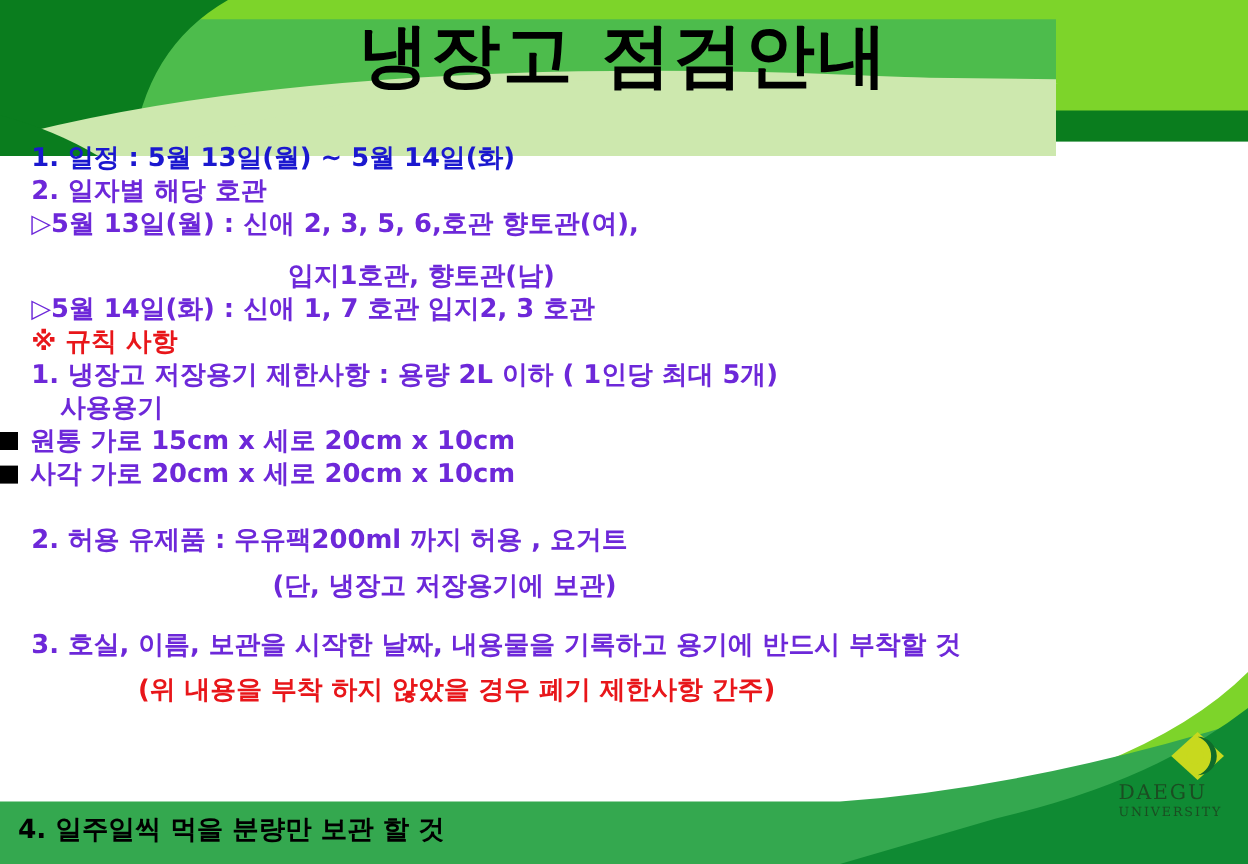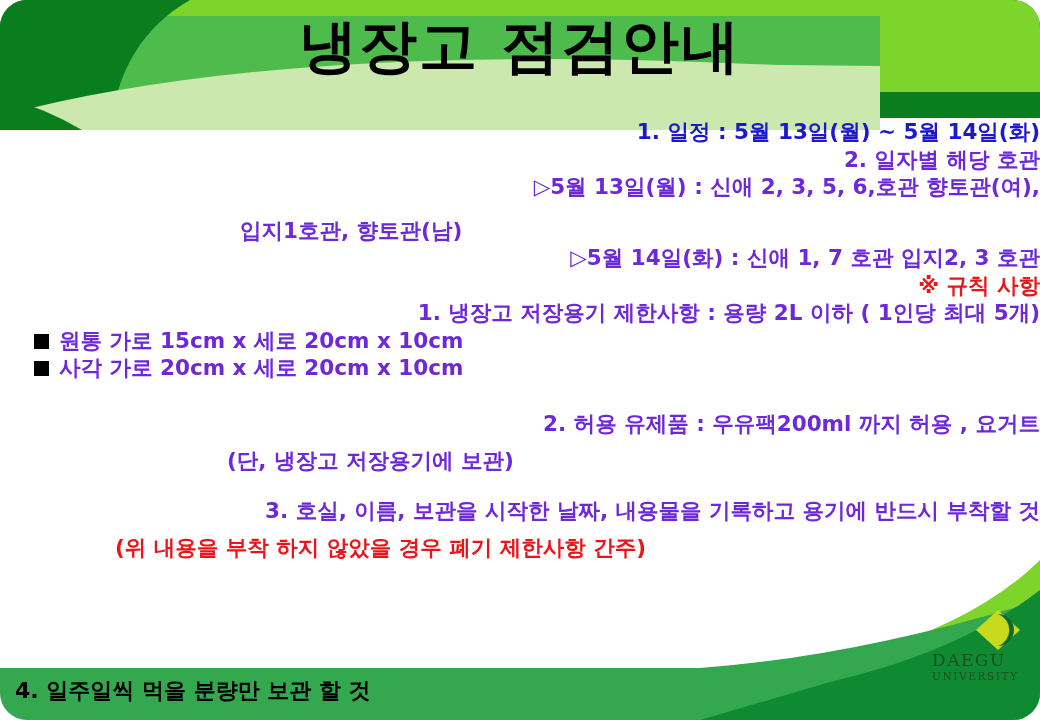--- a/index.html
+++ b/index.html
@@ -11,21 +11,20 @@
   body {
     font-family: "DejaVu Sans", "Liberation Sans", sans-serif;
   }
 
   .slide {
     position: relative;
     width: 1040px;
     height: 720px;
     overflow: hidden;
     background: #ffffff;
-    border-radius: 27px;
   }
 
   
   .header-art {
     position: absolute;
     left: 0;
     top: 0;
     width: 1040px;
     height: 130px;
     overflow: hidden;
@@ -59,22 +58,22 @@
   .ln {
     font-size: 21.5px;
     font-weight: bold;
     color: #6d28d9;
     line-height: 1.0;
     padding: 3px 0 3px 0;
     white-space: nowrap;
   }
   .ln.blue  { color: #1B18CF; }
   .ln.red   { color: #E8161A; }
-  .i-26  { padding-left: 26px; text-align: right; }
-  .i-34  { padding-left: 34px; }
+  .i-26  { padding-left: 26px; }
+  .i-34  { }
   .i-50  { padding-left: 50px; }
   .i-240 { padding-left: 240px; margin-top: 16px; }
   .i-215 { padding-left: 215px; margin-left: 12px; }
   .i-115 { padding-left: 115px; }
   .mark-sq {
     display: inline-block;
     width: 15px;
     height: 15px;
     background: #000000;
     vertical-align: -1px;
@@ -151,20 +150,21 @@
     <div class="ln i-26">▷5월 13일(월) : 신애 2, 3, 5, 6,호관 향토관(여),</div>
 
     <div class="ln i-240">입지1호관, 향토관(남)</div>
 
     <div class="ln i-26">▷5월 14일(화) : 신애 1, 7 호관 입지2, 3 호관</div>
 
     <div class="ln red i-26">※ 규칙 사항</div>
 
     <div class="ln i-26">1. 냉장고 저장용기 제한사항 : 용량 2L 이하 ( 1인당 최대 5개)</div>
 
+    <div class="ln i-50">사용용기</div>
 
     <div class="ln i-34">
       <span class="mark-sq"></span><span>원통 가로 15cm x 세로 20cm x 10cm</span>
     </div>
 
     <div class="ln i-34">
       <span class="mark-sq"></span><span>사각 가로 20cm x 세로 20cm x 10cm</span>
     </div>
 
     <div class="gap-lg"></div>

